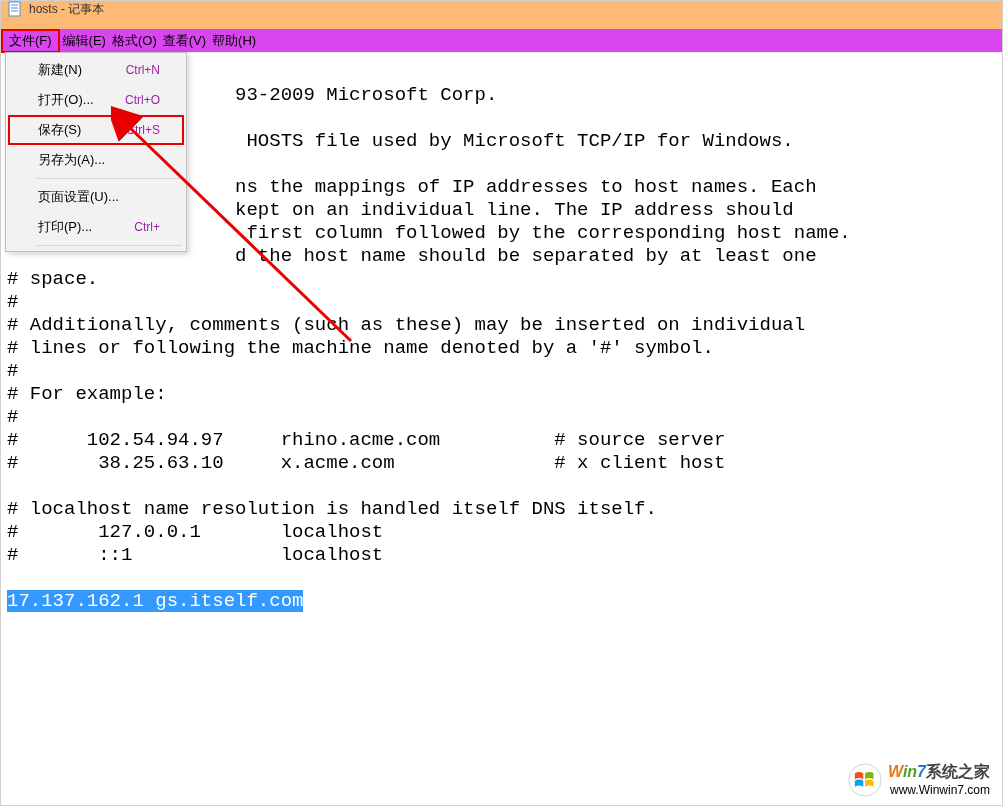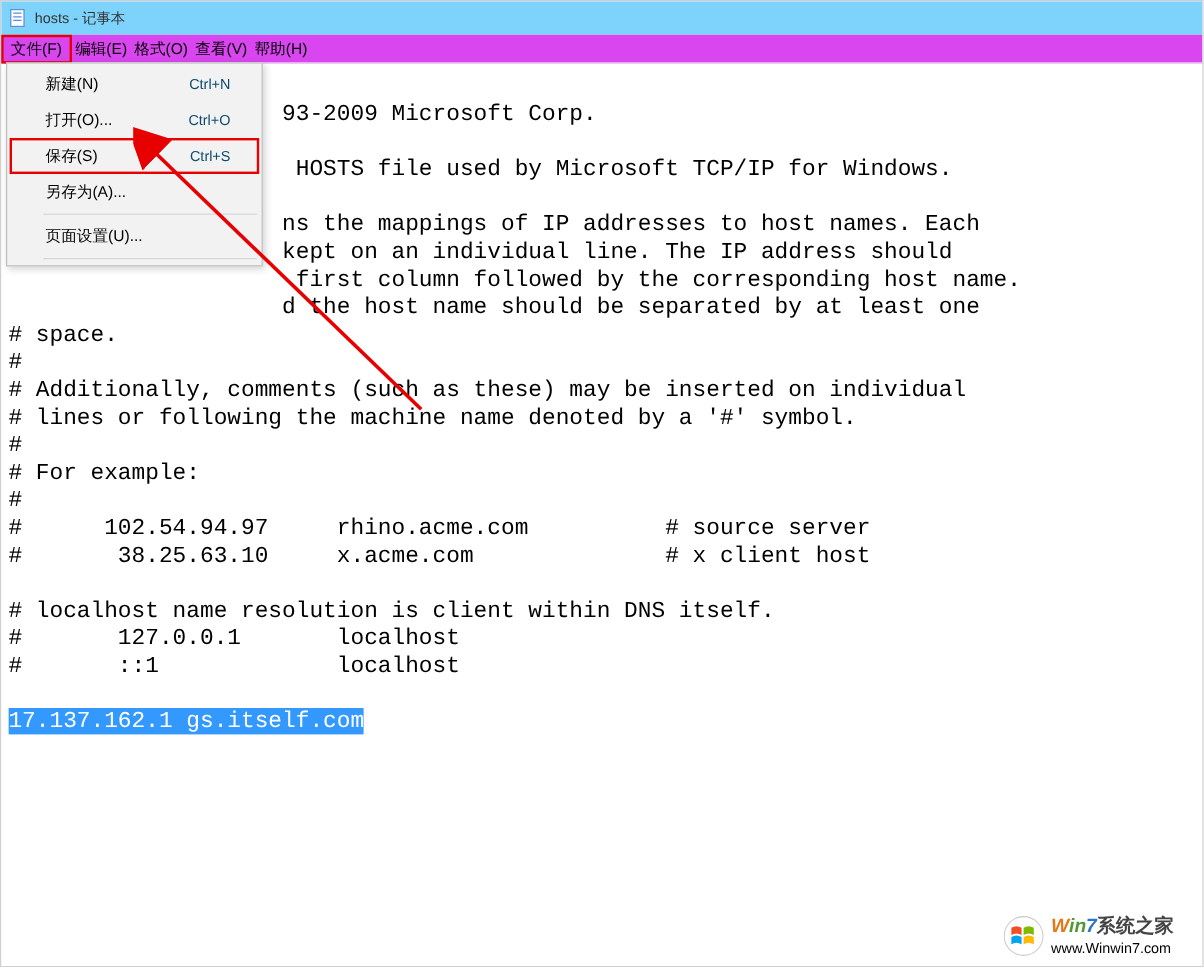--- a/index.html
+++ b/index.html
@@ -7,23 +7,22 @@
     font-family: "Microsoft YaHei", "SimSun", sans-serif;
     background: #fff;
     width: 1003px;
     height: 806px;
     position: relative;
     overflow: hidden;
     border: 1px solid #d0d0d0;
   }
   .titlebar {
     height: 28px;
-    background: #7dd3fc;
-    display: flex;
-    align-items: center;
+    background: #fdba74;
+    display: flex;
     padding: 0 6px;
     font-size: 12px;
     color: #333;
   }
   .titlebar-icon {
     width: 16px; height: 16px;
     margin-right: 6px;
     display: inline-block;
   }
   .menubar {
@@ -40,21 +39,21 @@
     cursor: default;
   }
   .menu-item-file {
     border: 2px solid #e60000;
     padding: 1px 6px;
   }
   .dropdown {
     position: absolute;
     top: 51px;
     left: 4px;
-    width: 214px;
+    width: 182px;
     background: #f2f2f2;
     border: 1px solid #bfbfbf;
     box-shadow: 2px 2px 6px rgba(0,0,0,0.18);
     z-index: 10;
     font-size: 13px;
     padding: 2px;
   }
   .dropdown-item {
     display: flex;
     justify-content: space-between;
@@ -64,21 +63,21 @@
   }
   .dropdown-item.highlight-box {
     border: 2px solid #e60000;
     padding: 4px 22px 4px 28px;
   }
   .dropdown-sep {
     height: 1px;
     background: #d6d6d6;
     margin: 3px 2px 3px 28px;
   }
-  .shortcut { color: #0c4a6e; font-size: 12px; }
+  .shortcut { color: #a21caf; font-size: 12px; }
   .editor {
     position: absolute;
     top: 54px;
     left: 6px;
     right: 6px;
     bottom: 6px;
     font-family: "NSimSun","SimSun", "Courier New", monospace;
     font-size: 19px;
     line-height: 23px;
     white-space: pre;
@@ -92,27 +91,28 @@
   }
   .arrow {
     position: absolute;
     top: 90px;
     left: 110px;
     z-index: 20;
     pointer-events: none;
   }
   .watermark {
     position: absolute;
-    right: 24px;
+    right: 12px;
     bottom: 8px;
     display: flex;
     align-items: center;
     gap: 6px;
     font-size: 16px;
     color: #555;
+    text-align: right;
   }
   .watermark .logo {
     width: 34px; height: 34px;
   }
   .watermark .txt1 .brand-w { color: #e67817; font-style: italic; font-weight: bold; }
   .watermark .txt1 .brand-in { color: #4e9b2f; font-style: italic; font-weight: bold; }
   .watermark .txt1 .brand-7 { color: #2c78c5; font-style: italic; font-weight: bold; }
   .watermark .txt1 .brand-cn { color: #444; font-weight: bold; }
   .watermark .txt2 { font-size: 12px; color: #000000; }
 </style>
@@ -153,20 +153,24 @@
     <span class="shortcut">Ctrl+S</span>
   </div>
   <div class="dropdown-item">
     <span>另存为(A)...</span>
     <span class="shortcut"></span>
   </div>
   <div class="dropdown-sep"></div>
   <div class="dropdown-item">
     <span>页面设置(U)...</span>
     <span class="shortcut"></span>
+  </div>
+  <div class="dropdown-item">
+    <span>打印(P)...</span>
+    <span class="shortcut">Ctrl+</span>
   </div>
   <div class="dropdown-sep"></div>
 </div>
 
 <svg class="arrow" width="260" height="270">
   <defs>
     <marker id="ah" markerWidth="12" markerHeight="12" refX="2" refY="6" orient="auto">
       <path d="M0,0 L12,6 L0,12 Z" fill="#e60000"></path>
     </marker>
   </defs>
@@ -185,21 +189,21 @@
 <span># space.</span>
 <span>#</span>
 <span># Additionally, comments (such as these) may be inserted on individual</span>
 <span># lines or following the machine name denoted by a '#' symbol.</span>
 <span>#</span>
 <span># For example:</span>
 <span>#</span>
 <span>#      102.54.94.97     rhino.acme.com          # source server</span>
 <span>#       38.25.63.10     x.acme.com              # x client host</span>
 <span></span>
-<span># localhost name resolution is client within DNS itself.</span>
+<span># localhost name resolution is handled itself DNS itself.</span>
 <span>#       127.0.0.1       localhost</span>
 <span>#       ::1             localhost</span>
 <span></span>
 <span class="sel">17.137.162.1 gs.itself.com</span>
 </div>
 
 <div class="watermark">
   <span class="logo">
     <svg viewBox="0 0 40 40" width="34" height="34">
       <circle cx="20" cy="20" r="19" fill="#fff" stroke="#ccc"></circle>

